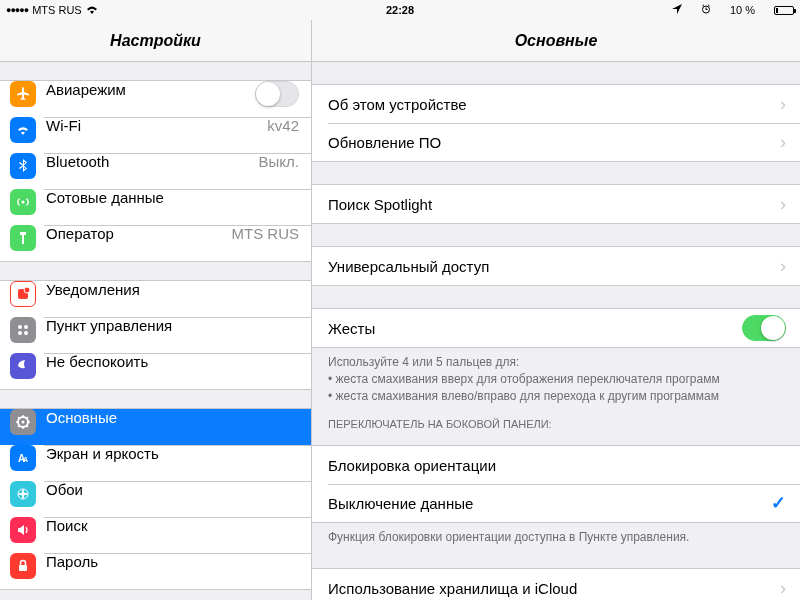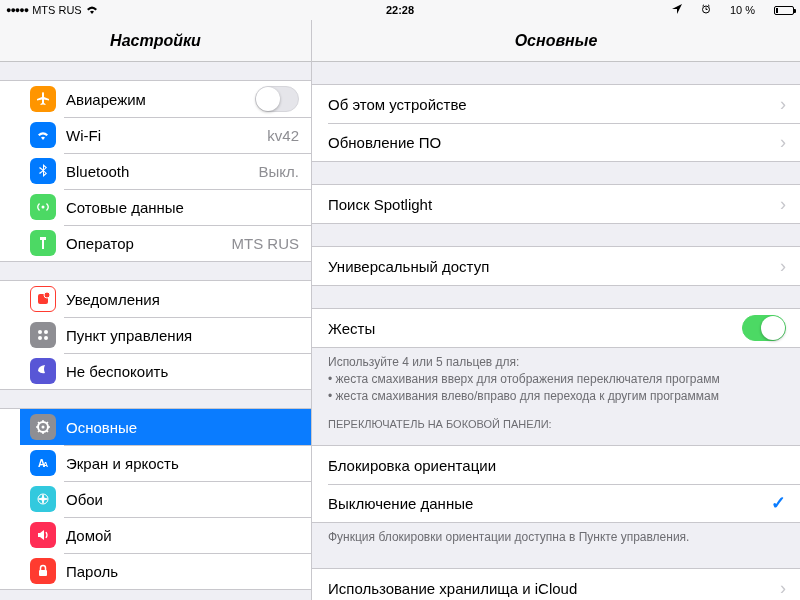--- a/index.html
+++ b/index.html
@@ -54,25 +54,23 @@
     justify-content: center;
     font-weight: 600;
     font-size: 16px;
     font-style: italic;
   }
   .sidebar-list { overflow-y: auto; flex: 1; }
   .group { background: #fff; border-top: 1px solid #c8c7cc; border-bottom: 1px solid #c8c7cc; margin-top: 18px; }
   .group:first-child { margin-top: 18px; }
   .row {
     display: flex;
-    align-items: center;
     min-height: 36px;
     padding: 0 12px 0 10px;
     position: relative;
-    margin-left: 20px;
   }
   .row + .row::before {
     content: "";
     position: absolute;
     left: 44px; right: 0; top: 0;
     height: 1px;
     background: #c8c7cc;
   }
   .row.selected { background: #0a7cff; color: #fff; }
   .icon {
@@ -270,21 +268,21 @@
           </span>
           <span class="row-label">Обои</span>
         </div>
         <div class="row">
           <span class="icon bg-pink">
             <svg width="16" height="16" viewBox="0 0 16 16">
                 <path d="M3 6 H5 L9 3 V13 L5 10 H3 Z" fill="#fff"></path>
                 <path d="M11 5 Q13 8 11 11" stroke="#fff" stroke-width="1.3" fill="none"></path>
               </svg>
           </span>
-          <span class="row-label">Домой</span>
+          <span class="row-label">Поиск</span>
         </div>
         <div class="row">
           <span class="icon bg-red">
             <svg width="16" height="16" viewBox="0 0 16 16">
                 <rect x="4" y="7" width="8" height="6" rx="1" fill="#fff"></rect>
                 <path d="M5.5 7 V5 Q5.5 2.5 8 2.5 Q10.5 2.5 10.5 5 V7" stroke="#fff" stroke-width="1.5" fill="none"></path>
               </svg>
           </span>
           <span class="row-label">Пароль</span>
         </div>

